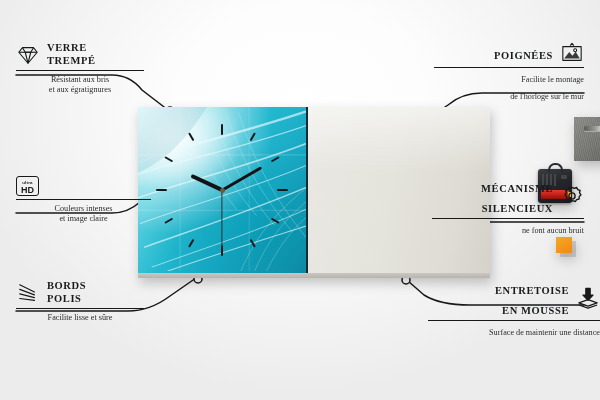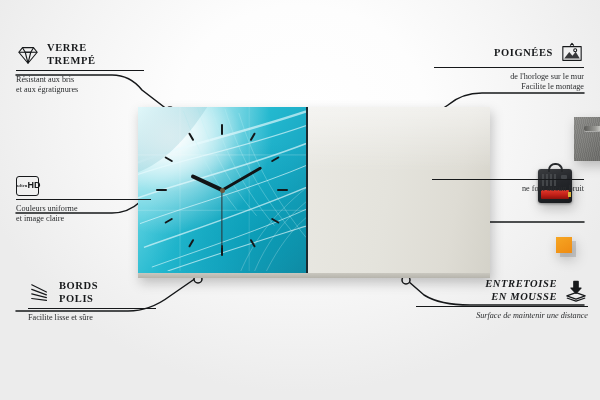--- a/index.html
+++ b/index.html
@@ -69,28 +69,28 @@
   .foam { position:absolute; left:248px; top:130px; width:16px; height:16px;
           background:linear-gradient(150deg,#f6a623,#ef8b12); }
   .foam::after{ content:""; position:absolute; left:4px; top:4px; width:16px; height:16px; z-index:-1;
           background:rgba(120,120,120,.30); }
 
   
   .feat { position:absolute; }
   .feat .head { display:flex; align-items:center; gap:7px; }
   .feat .title { font-weight:bold; font-size:10.5px; letter-spacing:.6px; color:#17191b; line-height:12.5px; text-transform:uppercase; }
   .feat .rule { height:1.4px; background:#16181a; margin:3px 0 4px; }
-  .feat .desc { font-size:8.2px; line-height:10px; color:#2a2c2e; }
+  .feat .desc { font-size:8.2px; line-height:10px; color:#2a2c2e;text-align:center; }
   .feat.left .head { justify-content:flex-start; }
   .feat.right .head { justify-content:flex-end; }
-  .feat.right .title, .feat.right .desc { text-align:right; }
+  .feat.right .title, .feat.right .desc { text-align:right;margin-top:7px; }
   .ico { width:24px; height:22px; flex:0 0 24px; display:block; }
 
   .hdbox { width:23px; height:20px; border:1.3px solid #17191b; border-radius:3px;
-           display:flex; flex-direction:row; align-items:center; justify-content:space-between; flex:0 0 23px; }
+           display:flex; flex-direction:column; align-items:center; justify-content:flex-end; flex:0 0 23px; }
   .hdbox .u { font-size:4.4px; font-weight:bold; letter-spacing:.2px; color:#17191b;
               font-family:"Liberation Sans", sans-serif; line-height:4.6px; }
   .hdbox .h { font-size:9px; font-weight:bold; color:#17191b;
               font-family:"Liberation Sans", sans-serif; line-height:9.5px; }
 </style>
 </head>
 <body>
 
 <div id="stage">
 
@@ -219,25 +219,25 @@
   <div class="feat left" style="left:16px; top:176px; width:135px;">
     <div class="head">
       <div class="hdbox">
         <span class="u">ultra</span>
         <span class="h">HD</span>
       </div>
       <div>
       </div>
     </div>
     <div class="rule"></div>
-    <div class="desc">Couleurs uniforme</div>
+    <div class="desc">Couleurs intenses</div>
     <div class="desc">et image claire</div>
   </div>
 
-  <div class="feat left" style="left:28px; top:280px; width:128px;">
+  <div class="feat left" style="left:16px; top:280px; width:128px;">
     <div class="head">
       <svg class="ico" viewBox="0 0 26 24">
         <g stroke="#17191b" stroke-width="1.3" stroke-linecap="round" fill="none">
           <path d="M4 3 L20 11"></path>
             <path d="M4 8 L20 14"></path>
           <path d="M4 13 L20 17"></path>
             <path d="M4 18 L20 20"></path>
         </g>
       </svg>
       <div>
@@ -257,30 +257,42 @@
       <svg class="ico" viewBox="0 0 26 24">
         <g fill="none" stroke="#17191b" stroke-width="1.2" stroke-linejoin="round">
           <path d="M11 4 L13 1.5 L15 4"></path>
           <rect x="3" y="5" width="20" height="15"></rect>
           <path d="M4.5 18 L10 11 L13.5 15 L17 10.5 L21.5 18 Z" fill="#17191b" stroke="none" opacity=".85"></path>
           <circle cx="16.5" cy="9" r="1.6" fill="#ffffff"></circle>
         </g>
       </svg>
     </div>
     <div class="rule"></div>
+    <div class="desc">Facilite le montage</div>
     <div class="desc">de l'horloge sur le mur</div>
-    <div class="desc">Facilite le montage</div>
   </div>
 
   <div class="feat right" style="right:16px; top:176px; width:152px;">
+    <div class="head">
+      <div>
+        <div class="title">MÉCANISME</div>
+        <div class="title">SILENCIEUX</div>
+      </div>
+      <svg class="ico" viewBox="0 0 26 24">
+        <g fill="none" stroke="#17191b" stroke-width="1.5" stroke-linejoin="round">
+          <path d="M13 2.5 l2.6 1.1 2.4 -1 1.3 2.4 2.5 1 -0.6 2.6 1.6 2.1 -1.9 1.9 -0.2 2.7 -2.6 0.6 -1.6 2.2 -2.5 -1 -2.5 1 -1.6 -2.2 -2.6 -0.6 -0.2 -2.7 -1.9 -1.9 1.6 -2.1 -0.6 -2.6 2.5 -1 1.3 -2.4 2.4 1 z"></path>
+          <circle cx="13" cy="12" r="3.4"></circle>
+        </g>
+      </svg>
+    </div>
     <div class="rule"></div>
     <div class="desc">ne font aucun bruit</div>
   </div>
 
-  <div class="feat right" style="right:12px; top:278px; width:172px;font-style:italic;">
+  <div class="feat right" style="right:0; top:278px; width:172px;">
     <div class="head">
       <div>
         <div class="title">ENTRETOISE</div>
         <div class="title">EN MOUSSE</div>
       </div>
       <svg class="ico" viewBox="0 0 26 24">
         <g fill="none" stroke="#17191b" stroke-width="1.3" stroke-linejoin="round">
           <path d="M10.6 1.5 h4.8 v7.2 h3.1 L13 14.6 L7.5 8.7 h3.1 z" fill="#17191b"></path>
           <path d="M13 13.8 L23 17.3 L13 20.8 L3 17.3 Z"></path>
           <path d="M3 19.6 L13 23 L23 19.6"></path>

